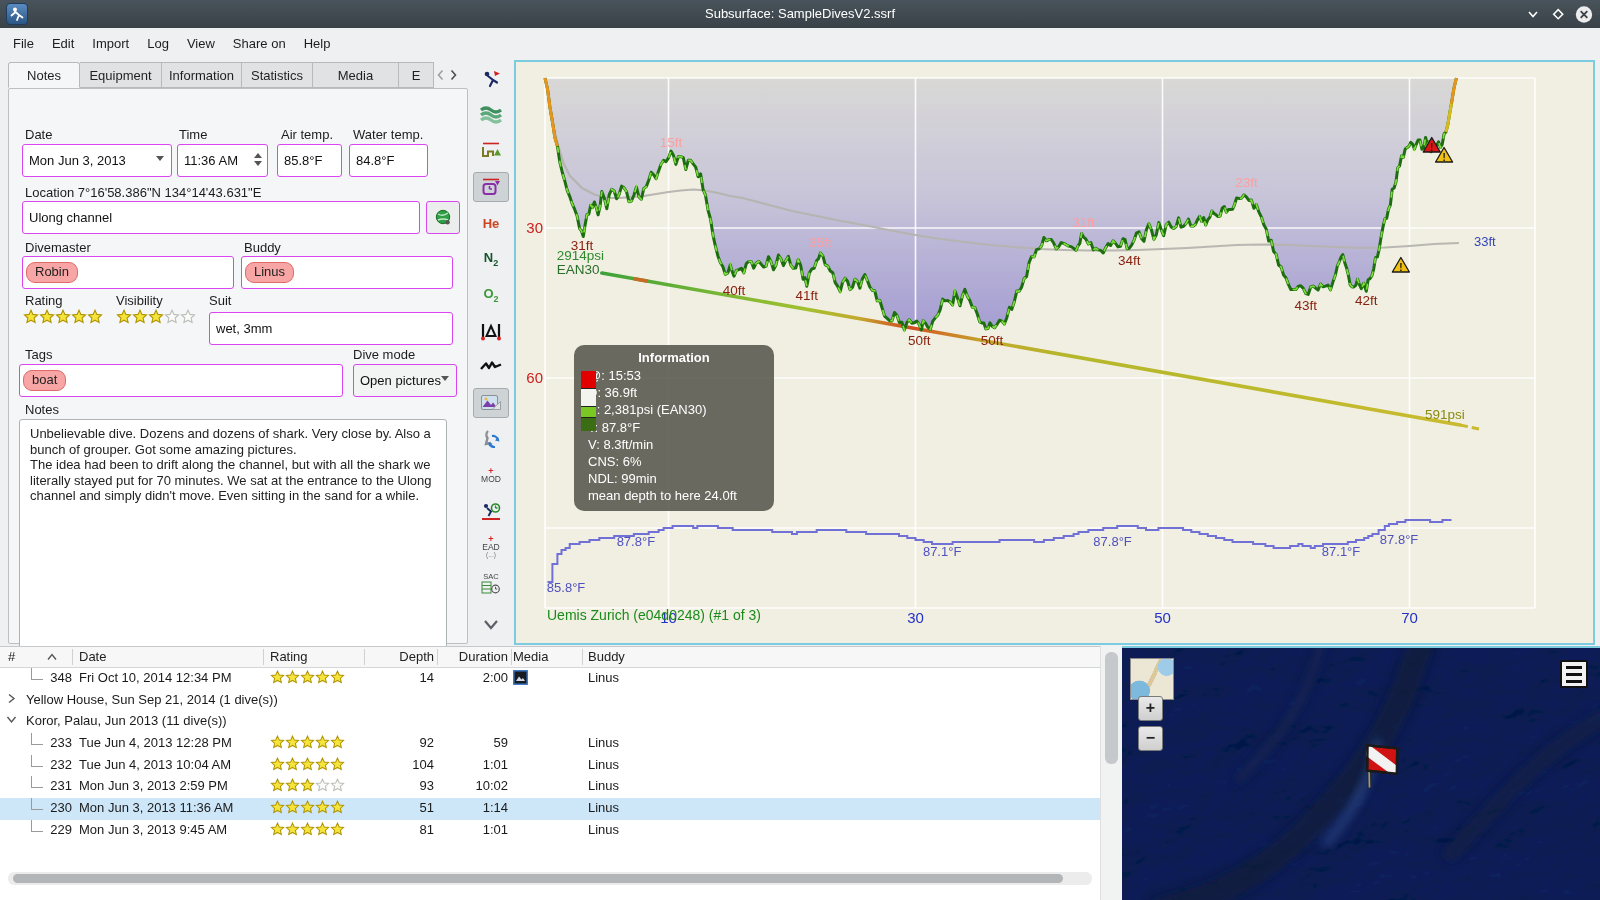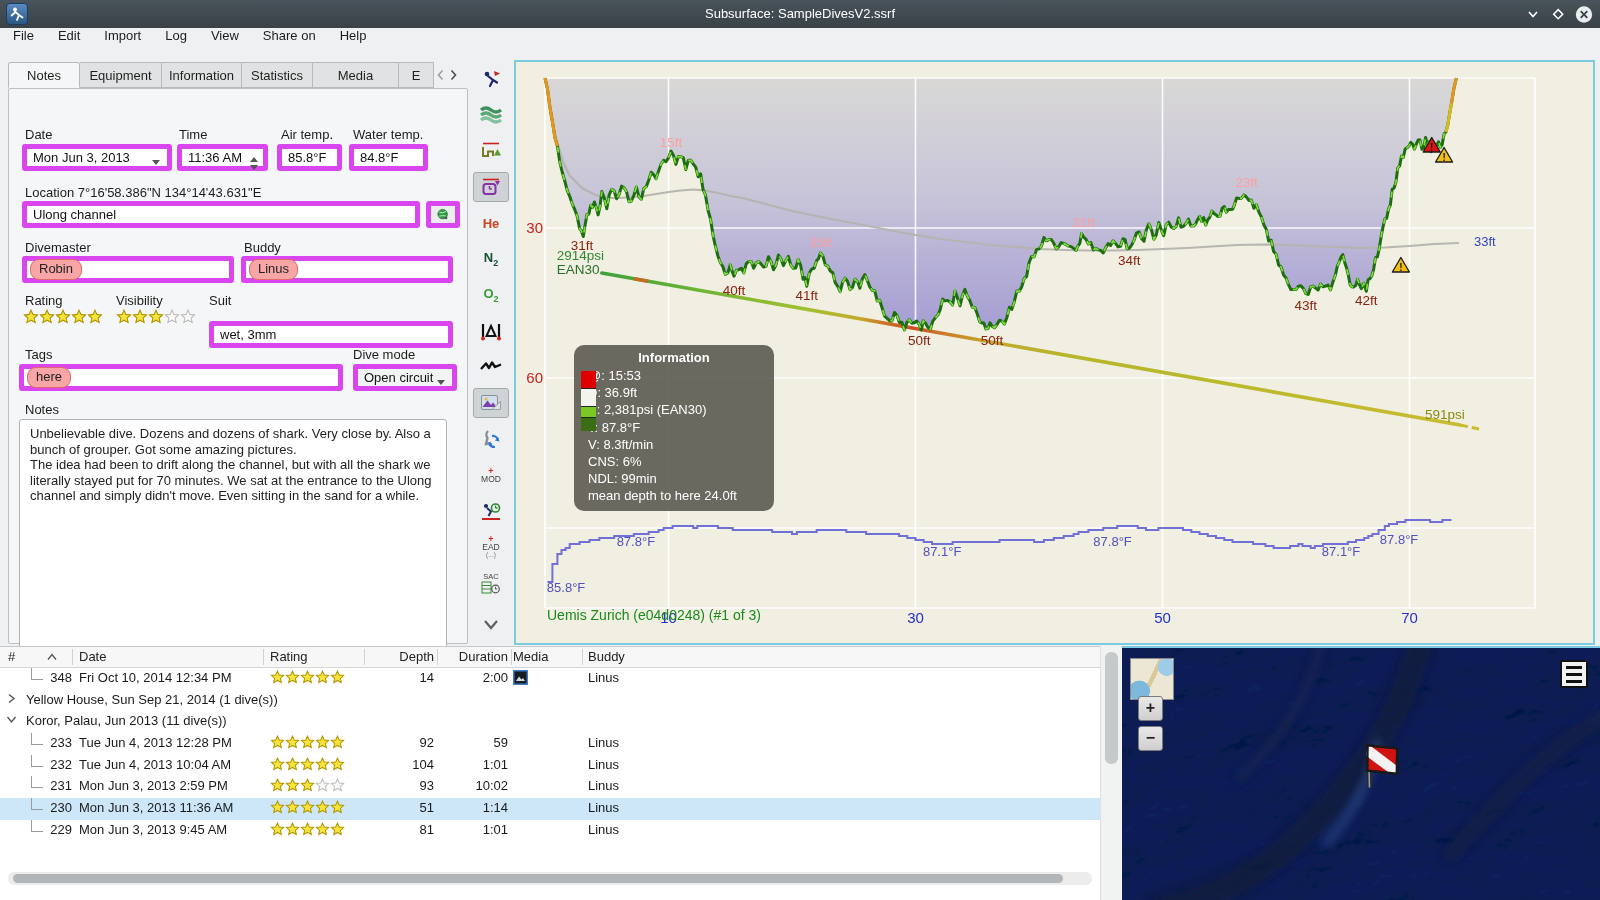--- a/index.html
+++ b/index.html
@@ -7,36 +7,36 @@
        font-family:"Liberation Sans",sans-serif;-webkit-font-smoothing:antialiased}
   .abs{position:absolute}
   
   #titlebar{position:absolute;left:0;top:0;width:1600px;height:28px;
             background:linear-gradient(#49535b,#394247);color:#fff}
   #window-title{position:absolute;left:0;right:0;top:0;line-height:28px;text-align:center;font-size:13px}
   #app-icon{position:absolute;left:6px;top:3px;width:22px;height:22px;border-radius:4px;
             background:linear-gradient(#5b8cc0,#2b5685);border:1px solid #1d3d60;box-sizing:border-box}
   .winctl{position:absolute;top:5px;width:18px;height:18px;display:flex;align-items:center;justify-content:center}
   
-  #menubar{position:absolute;left:0;top:28px;width:1600px;height:30px;display:flex;align-items:flex-start;
-           gap:24px;padding-left:13px;font-size:13px;color:#1b1e1f;box-sizing:border-box}
+  #menubar{position:absolute;left:0;top:28px;width:1600px;height:30px;display:flex;align-items:center;
+           gap:18px;padding-left:13px;font-size:13px;color:#1b1e1f;box-sizing:border-box}
   #menubar span{cursor:default}
   
   #left-panel{position:absolute;left:8px;top:62px;width:460px;height:582px}
   #tabbar{position:absolute;left:0;top:0;height:27px;display:flex}
   .tab{height:26px;line-height:26px;text-align:center;font-size:13px;color:#1f1f1f;
        background:#e0e2e3;border:1px solid #b6babc;border-left:none;box-sizing:border-box}
   .tab:first-child{border-left:1px solid #b6babc;border-top-left-radius:3px}
   .tab.active{background:#f5f6f7;border-bottom-color:#f5f6f7;border-top-right-radius:3px;border-top-left-radius:3px}
   .tabscroll{width:13px;height:26px;display:flex;align-items:center;justify-content:center}
   #pane{position:absolute;left:0;top:26px;right:0;bottom:0;background:#f5f6f7;
         border:1px solid #bcc0c2;border-radius:2px}
   .flabel{position:absolute;font-size:13px;color:#1c1c1c;white-space:nowrap}
-  .input{position:absolute;background:#fff;border:5px solid #d946ef;border-radius:3px;font-size:13px;
-         color:#111;display:flex;align-items:center;padding:0 6px;height:27px;box-sizing:border-box;white-space:nowrap}
+  .input{position:absolute;background:#fff;border:1px solid #d946ef;border-radius:3px;font-size:13px;
+         color:#111;display:flex;align-items:center;padding:0 6px;height:33px;box-sizing:border-box;white-space:nowrap}
   .carr{width:0;height:0;border:4px solid transparent;border-top:5px solid #555;position:absolute;right:7px;top:11px}
   .pill{background:#f8a5a5;border:1px solid #df6a6a;border-radius:9px;padding:0 8px;height:19px;
         line-height:18px;font-size:13px;color:#222}
   #notes-text{position:absolute;left:10px;top:330px;width:428px;height:236px;background:#fff;
       border:1px solid #aeb3b6;border-radius:3px;font-size:13px;line-height:15.5px;color:#222;
       padding:6px 10px;box-sizing:border-box;white-space:pre-wrap}
   .spin{position:absolute;right:5px;top:4px;display:flex;flex-direction:column;gap:3px}
   .spin i{width:0;height:0;border:4px solid transparent;display:block}
   .spin .up{border-bottom:5px solid #555}.spin .dn{border-top:5px solid #555}
   
@@ -219,31 +219,31 @@
           <path d="M7.5,1.2 L9.4,5.4 L14,5.9 L10.6,9 L11.6,13.5 L7.5,11.2 L3.4,13.5 L4.4,9 L1,5.9 L5.6,5.4 Z" fill="#f4e43b" stroke="#b09400" stroke-width="1.1"></path>
         </svg><svg width="16" height="15" viewBox="0 0 15 15">
           <path d="M7.5,1.2 L9.4,5.4 L14,5.9 L10.6,9 L11.6,13.5 L7.5,11.2 L3.4,13.5 L4.4,9 L1,5.9 L5.6,5.4 Z" fill="#f4e43b" stroke="#b09400" stroke-width="1.1"></path>
         </svg><svg width="16" height="15" viewBox="0 0 15 15">
           <path d="M7.5,1.2 L9.4,5.4 L14,5.9 L10.6,9 L11.6,13.5 L7.5,11.2 L3.4,13.5 L4.4,9 L1,5.9 L5.6,5.4 Z" fill="#f4e43b" stroke="#b09400" stroke-width="1.1"></path>
         </svg><svg width="16" height="15" viewBox="0 0 15 15">
           <path d="M7.5,1.2 L9.4,5.4 L14,5.9 L10.6,9 L11.6,13.5 L7.5,11.2 L3.4,13.5 L4.4,9 L1,5.9 L5.6,5.4 Z" fill="#fbfbf9" stroke="#bcbcb8" stroke-width="1.1"></path>
         </svg><svg width="16" height="15" viewBox="0 0 15 15">
           <path d="M7.5,1.2 L9.4,5.4 L14,5.9 L10.6,9 L11.6,13.5 L7.5,11.2 L3.4,13.5 L4.4,9 L1,5.9 L5.6,5.4 Z" fill="#fbfbf9" stroke="#bcbcb8" stroke-width="1.1"></path>
         </svg></div>
-    <div class="input" style="left:200px;top:232px;width:244px">
+    <div class="input" style="left:200px;top:223px;width:244px">
       <span>wet, 3mm</span>
     </div>
 
     <div class="flabel" style="left:16px;top:258px">Tags</div>
     <div class="flabel" style="left:344px;top:258px">Dive mode</div>
     <div class="input" style="left:10px;top:275px;width:324px">
-      <span class="pill" style="margin-left:-3px">here</span>
+      <span class="pill" style="margin-left:-3px">boat</span>
     </div>
     <div class="input" style="left:344px;top:275px;width:104px;background:#f2f3f3">
-      <span>Open circuit</span>
+      <span>Open pictures</span>
         <i class="carr"></i>
     </div>
 
     <div class="flabel" style="left:16px;top:313px">Notes</div>
     <div id="notes-text">Unbelievable dive. Dozens and dozens of shark. Very close by. Also a bunch of grouper. Got some amazing pictures.
 The idea had been to drift along the channel, but with all the shark we literally stayed put for 70 minutes. We sat at the entrance to the Ulong channel and simply didn't move. Even sitting in the sand for a while.</div>
   </div>
 </div>
 
 <div id="vtoolbar">

